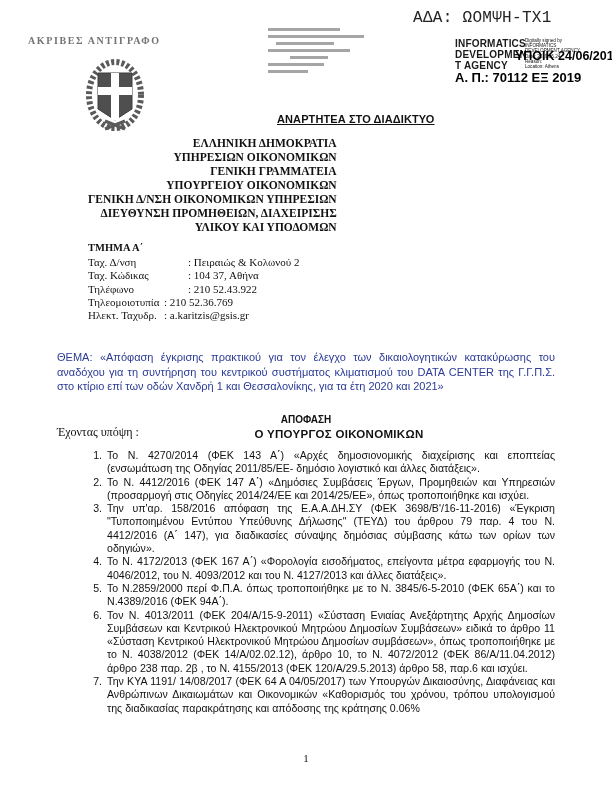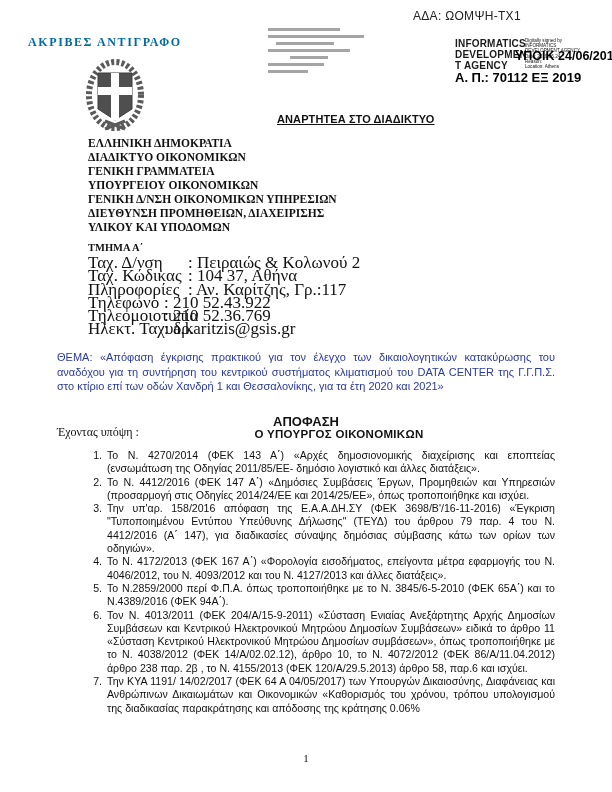--- a/index.html
+++ b/index.html
@@ -1,51 +1,51 @@
 <!DOCTYPE html>
 <html><head>
 <meta charset="utf-8">
 <style>
   * { margin:0; padding:0; box-sizing:border-box; }
   html,body { background:#ffffff; }
   body { width:612px; height:792px; position:relative; font-family:"Liberation Serif", serif; color:#111; }
   .page { position:absolute; inset:0; background:#fff; overflow:hidden; }
 
-  .ada { position:absolute; left:413px; top:9px; font-family:Liberation Sans, sans-serif; font-size:12px; color:#222; letter-spacing:.3px; }
+  .ada { position:absolute; left:413px; top:9px; font-family:Liberation Mono, monospace; font-size:16px; color:#222; letter-spacing:.3px; }
 
-  .akrives { position:absolute; left:28px; top:35px; font-family:"Liberation Serif",serif; font-weight:bold; font-size:12px; letter-spacing:1.6px; color:#0369a1; }
+  .akrives { position:absolute; left:28px; top:35px; font-family:"Liberation Serif",serif; font-weight:bold; font-size:10px; letter-spacing:1.6px; color:#737373; }
 
   
   .stamp { position:absolute; left:268px; top:28px; width:110px; }
   .stamp .ln { height:3px; background:#8f8f8f; margin-bottom:4px; filter:blur(.4px); opacity:.8; }
 
   
   .sigblock { position:absolute; left:455px; top:38px; width:160px; height:50px; }
   .agency { font-family:"Liberation Sans",sans-serif; font-weight:bold; font-size:10px; line-height:11px; color:#1a1a1a; letter-spacing:.2px; }
   .tinysig { position:absolute; left:70px; top:0; width:88px; font-family:"Liberation Sans",sans-serif; font-size:4.6px; line-height:5.2px; color:#111; }
   .proto-stamp { position:absolute; left:12px; top:11px; font-family:"Liberation Sans",sans-serif; font-weight:bold; font-size:12.5px; color:#000; white-space:nowrap;margin-left:48px; }
   .proto-num { position:absolute; left:0px; top:32px; font-family:"Liberation Sans",sans-serif; font-weight:bold; font-size:13px; color:#000; white-space:nowrap; }
 
   .emblem { position:absolute; left:80px; top:57px; }
 
   .anartitea { position:absolute; left:277px; top:113px; font-family:"Liberation Sans",sans-serif; font-weight:bold; font-size:11px; text-decoration:underline; letter-spacing:.1px; color:#111; }
 
-  .letterhead { position:absolute; left:88px; top:136px; font-family:"Liberation Serif",serif; font-weight:bold; font-size:11.5px; line-height:14px; color:#111; }
+  .letterhead { position:absolute; left:88px; top:136px; font-family:"Liberation Serif",serif; font-weight:bold; font-size:11.5px; line-height:14px; color:#111;text-align:right; }
 
   .tmima { position:absolute; left:88px; top:242px; font-family:"Liberation Serif",serif; font-weight:bold; font-size:10.5px; color:#111; }
 
-  .contact { position:absolute; left:88px; top:256px; font-family:"Liberation Serif",serif; font-size:17px; line-height:13.3px; color:#111; }
+  .contact { position:absolute; left:88px; top:256px; font-family:"Liberation Serif",serif; font-size:11px; line-height:13.3px; color:#111; }
   .contact .crow { white-space:nowrap; }
   .contact .clabel { display:inline-block; }
   .contact .crow:nth-child(-n+3) .clabel { width:100px; }
   .contact .crow:nth-child(n+4) .clabel { width:76px; }
 
   .thema { position:absolute; left:57px; top:350px; width:498px; font-family:"Liberation Sans",sans-serif; font-weight:normal; font-size:11px; line-height:14.6px; text-align:justify; }
 
-  .apofasi { position:absolute; left:0; top:414px; width:612px; text-align:center; font-family:"Liberation Sans",sans-serif; font-weight:bold; font-size:13px; color:#111; }
+  .apofasi { position:absolute; left:0; top:414px; width:612px; text-align:center; font-family:"Liberation Sans",sans-serif; font-weight:bold; font-size:10px; color:#111; }
   .minister { position:absolute; left:0; top:428px; width:612px; text-align:center; font-family:"Liberation Sans",sans-serif; font-weight:bold; font-size:11.5px; letter-spacing:.3px; color:#111;margin-left:33px; }
 
   .exontas { position:absolute; left:57px; top:425px; font-family:"Liberation Serif",serif; font-size:12px; color:#111; }
 
   .considerations { position:absolute; left:85px; top:449px; width:470px; font-family:Liberation Sans, sans-serif; font-size:10.6px; line-height:13.3px; text-align:justify; color:#111; list-style-position:outside; padding-left:20px; }
   .considerations li { padding-left:2px; }
 
   .pagenum { position:absolute; left:0; top:752px; width:612px; text-align:center; font-family:"Liberation Serif",serif; font-size:11px; color:#111; }
 </style>
 </head>
@@ -90,51 +90,50 @@
     <path d="M25 72 L45 64 M25 64 L45 72" stroke="#5a5a5a" stroke-width="3" fill="none"></path>
     <path d="M18 16 h34 v36 l-17 11 l-17 -11 z" fill="#4f4f4f" stroke="#3c3c3c"></path>
     <rect x="31" y="16" width="8" height="47" fill="#ffffff"></rect>
     <rect x="18" y="30" width="34" height="8" fill="#ffffff"></rect>
   </svg>
 
   <div class="anartitea">ΑΝΑΡΤΗΤΕΑ ΣΤΟ ΔΙΑΔΙΚΤΥΟ</div>
 
   <div class="letterhead">
     <div>ΕΛΛΗΝΙΚΗ ΔΗΜΟΚΡΑΤΙΑ</div>
-    <div>ΔΙΑΔΙΚΤΥΟ ΟΙΚΟΝΟΜΙΚΩΝ</div>
+    <div>ΥΠΗΡΕΣΙΩΝ ΟΙΚΟΝΟΜΙΚΩΝ</div>
     <div>ΓΕΝΙΚΗ ΓΡΑΜΜΑΤΕΙΑ</div>
     <div>ΥΠΟΥΡΓΕΙΟΥ ΟΙΚΟΝΟΜΙΚΩΝ</div>
     <div>ΓΕΝΙΚΗ Δ/ΝΣΗ ΟΙΚΟΝΟΜΙΚΩΝ ΥΠΗΡΕΣΙΩΝ</div>
     <div>ΔΙΕΥΘΥΝΣΗ ΠΡΟΜΗΘΕΙΩΝ, ΔΙΑΧΕΙΡΙΣΗΣ</div>
     <div>ΥΛΙΚΟΥ ΚΑΙ ΥΠΟΔΟΜΩΝ</div>
   </div>
 
   <div class="tmima">ΤΜΗΜΑ Α΄</div>
 
   <div class="contact">
     <div class="crow"><span class="clabel">Ταχ. Δ/νση</span><span>: Πειραιώς &amp; Κολωνού 2</span></div>
     <div class="crow"><span class="clabel">Ταχ. Κώδικας</span><span>: 104 37,  Αθήνα</span></div>
-    <div class="crow"><span class="clabel">Πληροφορίες</span><span>: Αν. Καρίτζης, Γρ.:117</span></div>
     <div class="crow"><span class="clabel">Τηλέφωνο</span><span>: 210 52.43.922</span></div>
     <div class="crow"><span class="clabel">Τηλεομοιοτυπία</span><span>: 210 52.36.769</span></div>
     <div class="crow"><span class="clabel">Ηλεκτ. Ταχυδρ.</span><span>: a.karitzis@gsis.gr</span></div>
   </div>
 
   <div class="thema" style="color: rgb(43, 58, 150);">ΘΕΜΑ: «Απόφαση έγκρισης πρακτικού για τον έλεγχο των δικαιολογητικών κατακύρωσης του αναδόχου για τη συντήρηση του κεντρικού συστήματος κλιματισμού του DATA CENTER της Γ.Γ.Π.Σ. στο κτίριο επί των οδών Χανδρή 1 και Θεσσαλονίκης, για τα έτη 2020 και 2021»</div>
 
   <div class="apofasi">ΑΠΟΦΑΣΗ</div>
   <div class="minister">Ο ΥΠΟΥΡΓΟΣ  ΟΙΚΟΝΟΜΙΚΩΝ</div>
 
   <div class="exontas">Έχοντας υπόψη :</div>
 
   <ol class="considerations">
     <li>Το Ν. 4270/2014 (ΦΕΚ 143 Α΄) «Αρχές δημοσιονομικής διαχείρισης και εποπτείας (ενσωμάτωση της Οδηγίας 2011/85/ΕΕ- δημόσιο λογιστικό και άλλες διατάξεις».</li>
     <li>Το Ν. 4412/2016 (ΦΕΚ 147 Α΄) «Δημόσιες Συμβάσεις Έργων, Προμηθειών και Υπηρεσιών (προσαρμογή στις Οδηγίες 2014/24/ΕΕ και 2014/25/ΕΕ», όπως τροποποιήθηκε και ισχύει.</li>
     <li>Την υπ'αρ. 158/2016 απόφαση της Ε.Α.Α.ΔΗ.ΣΥ (ΦΕΚ 3698/Β'/16-11-2016) «Έγκριση "Τυποποιημένου Εντύπου Υπεύθυνης Δήλωσης" (ΤΕΥΔ) του άρθρου 79 παρ. 4 του Ν. 4412/2016 (Α΄ 147), για διαδικασίες σύναψης δημόσιας σύμβασης κάτω των ορίων των οδηγιών».</li>
     <li>Το Ν. 4172/2013 (ΦΕΚ 167 Α΄) «Φορολογία εισοδήματος, επείγοντα μέτρα  εφαρμογής του Ν. 4046/2012, του Ν. 4093/2012 και του Ν. 4127/2013 και άλλες διατάξεις».</li>
     <li>Το Ν.2859/2000 περί Φ.Π.Α. όπως τροποποιήθηκε με το Ν. 3845/6-5-2010 (ΦΕΚ 65Α΄) και το Ν.4389/2016 (ΦΕΚ 94Α΄).</li>
     <li>Τον Ν. 4013/2011 (ΦΕΚ 204/Α/15-9-2011) «Σύσταση Ενιαίας Ανεξάρτητης Αρχής Δημοσίων Συμβάσεων και Κεντρικού Ηλεκτρονικού Μητρώου Δημοσίων Συμβάσεων» ειδικά το άρθρο 11 «Σύσταση Κεντρικού Ηλεκτρονικού Μητρώου Δημοσίων συμβάσεων», όπως τροποποιήθηκε με το Ν. 4038/2012 (ΦΕΚ 14/Α/02.02.12), άρθρο 10,  το Ν. 4072/2012 (ΦΕΚ 86/Α/11.04.2012) άρθρο 238 παρ. 2β , το Ν. 4155/2013 (ΦΕΚ 120/Α/29.5.2013) άρθρο 58, παρ.6 και ισχύει.</li>
-    <li>Την ΚΥΑ 1191/ 14/02/2017 (ΦΕΚ 64 Α 04/05/2017) των Υπουργών Δικαιοσύνης, Διαφάνειας και Ανθρώπινων Δικαιωμάτων και Οικονομικών «Καθορισμός του χρόνου, τρόπου υπολογισμού της διαδικασίας παρακράτησης και απόδοσης της κράτησης 0.06%</li>
+    <li>Την ΚΥΑ 1191/ 14/08/2017 (ΦΕΚ 64 Α 04/05/2017) των Υπουργών Δικαιοσύνης, Διαφάνειας και Ανθρώπινων Δικαιωμάτων και Οικονομικών «Καθορισμός του χρόνου, τρόπου υπολογισμού της διαδικασίας παρακράτησης και απόδοσης της κράτησης 0.06%</li>
   </ol>
 
   <div class="pagenum">1</div>
 
 </div>
 
 </body></html>

